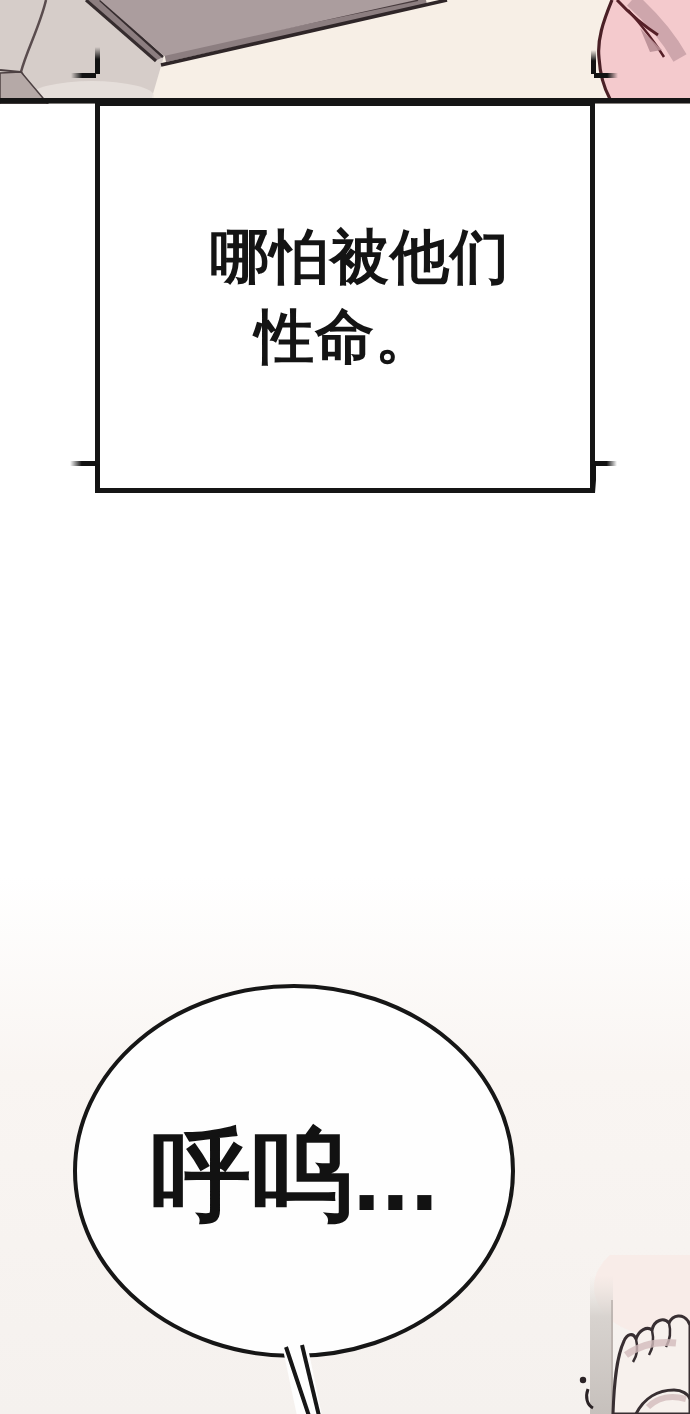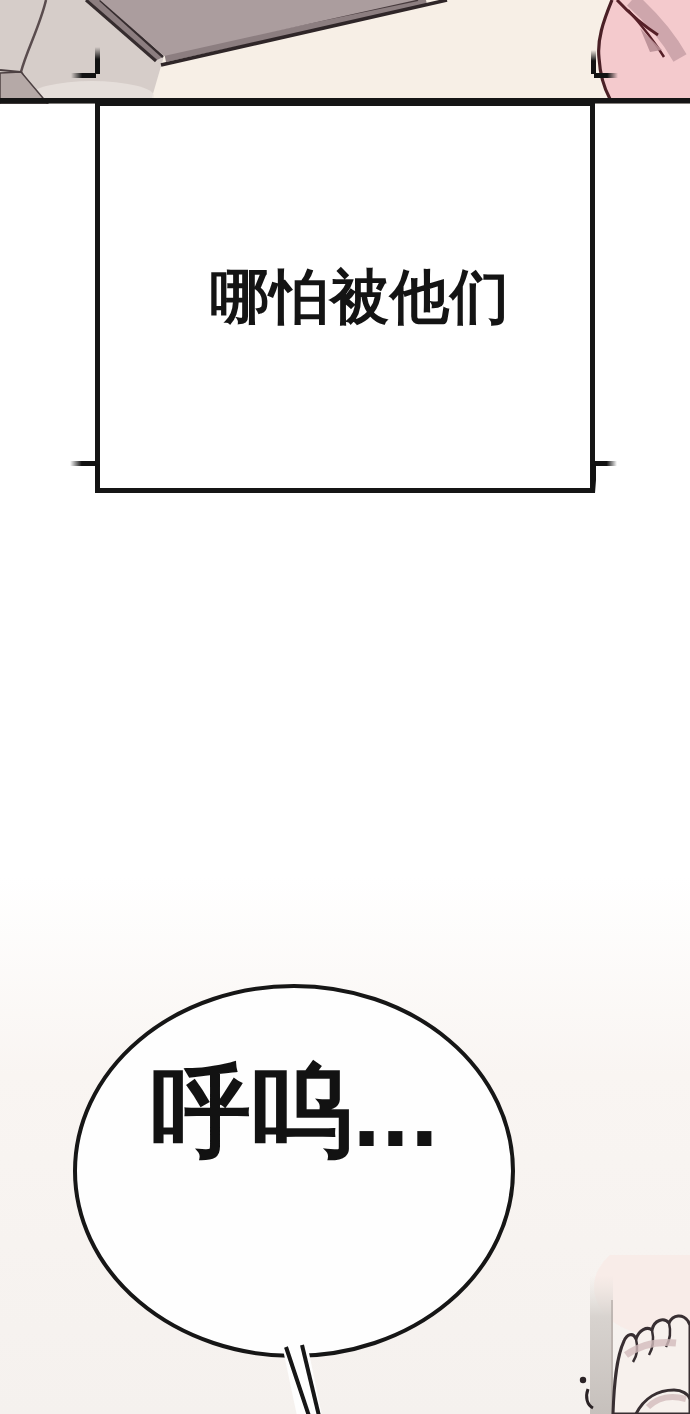--- a/index.html
+++ b/index.html
@@ -36,21 +36,21 @@
   .x-tl-h{left:71px;top:72.5px;width:25px;height:5px;background:linear-gradient(to left,#121212 55%,rgba(18,18,18,0));}
   .x-tr-v{left:590.5px;top:50px;width:5px;height:24px;background:linear-gradient(to top,#121212 55%,rgba(18,18,18,0));}
   .x-tr-h{left:594px;top:72.5px;width:24px;height:5px;background:linear-gradient(to right,#121212 55%,rgba(18,18,18,0));}
   .x-bl-v{left:94.5px;top:464px;width:5px;height:28px;background:linear-gradient(to bottom,#121212 55%,rgba(18,18,18,0));}
   .x-bl-h{left:70px;top:460.5px;width:26px;height:5px;background:linear-gradient(to left,#121212 55%,rgba(18,18,18,0));}
   .x-br-v{left:590.5px;top:464px;width:5px;height:29px;background:linear-gradient(to bottom,#121212 55%,rgba(18,18,18,0));}
   .x-br-h{left:594px;top:460.5px;width:23px;height:5px;background:linear-gradient(to right,#121212 55%,rgba(18,18,18,0));}
   
   .bubble-svg{position:absolute;left:0;top:950px;z-index:1;}
   .bubble-text{
-    position:absolute;left:70px;top:1046px;width:450px;height:130px;z-index:2;
+    position:absolute;left:70px;top:1110px;width:450px;height:130px;z-index:2;
     display:flex;justify-content:center;align-items:center;
     font-family:"Liberation Sans","DejaVu Sans",sans-serif;
     font-weight:700;font-size:100px;line-height:1;color:#121212;
     letter-spacing:1px;white-space:pre;
   }
   .corner-art{position:absolute;left:540px;top:1255px;z-index:1;}
 </style>
 </head>
 <body>
 
@@ -79,20 +79,21 @@
     <path d="M612,0 C603,22 597,40 599,58 C600,74 604,88 610,99" fill="none" style="stroke:var(--pink-outline,#4a2026)" stroke-width="3.2"></path>
     <path d="M617,0 C630,14 644,26 658,35" fill="none" stroke="#551f27" stroke-width="3"></path>
     <path d="M628,10 C644,28 656,44 664,57" fill="none" stroke="#551f27" stroke-width="2.5"></path>
     <path d="M640,28 L662,50 L650,52 Z" fill="#b98f96" opacity="0.9"></path>
 
     <rect x="0" y="98" width="690" height="5.5" style="fill:var(--ink-line,#151515)"></rect>
   </svg>
 
   <div class="narration-box">
     <p class="nline">哪怕被他们</p>
+    <p class="nline">性命。</p>
   </div>
 
   <div class="xline x-tl-v"></div>
   <div class="xline x-tl-h"></div>
   <div class="xline x-tr-v"></div>
   <div class="xline x-tr-h"></div>
   <div class="xline x-bl-v"></div>
   <div class="xline x-bl-h"></div>
   <div class="xline x-br-v"></div>
   <div class="xline x-br-h"></div>

